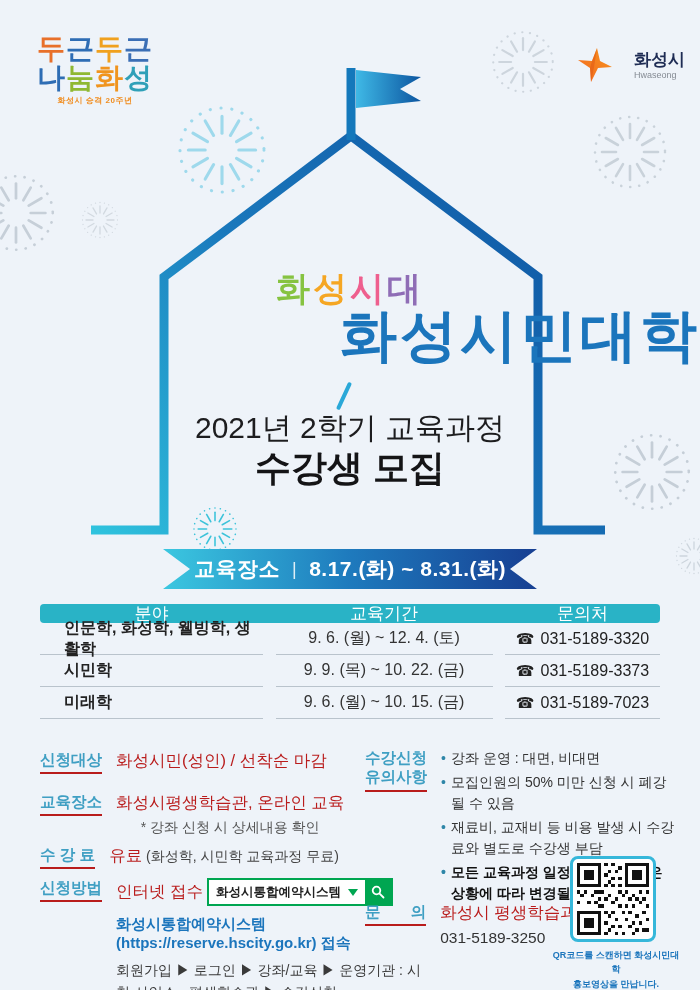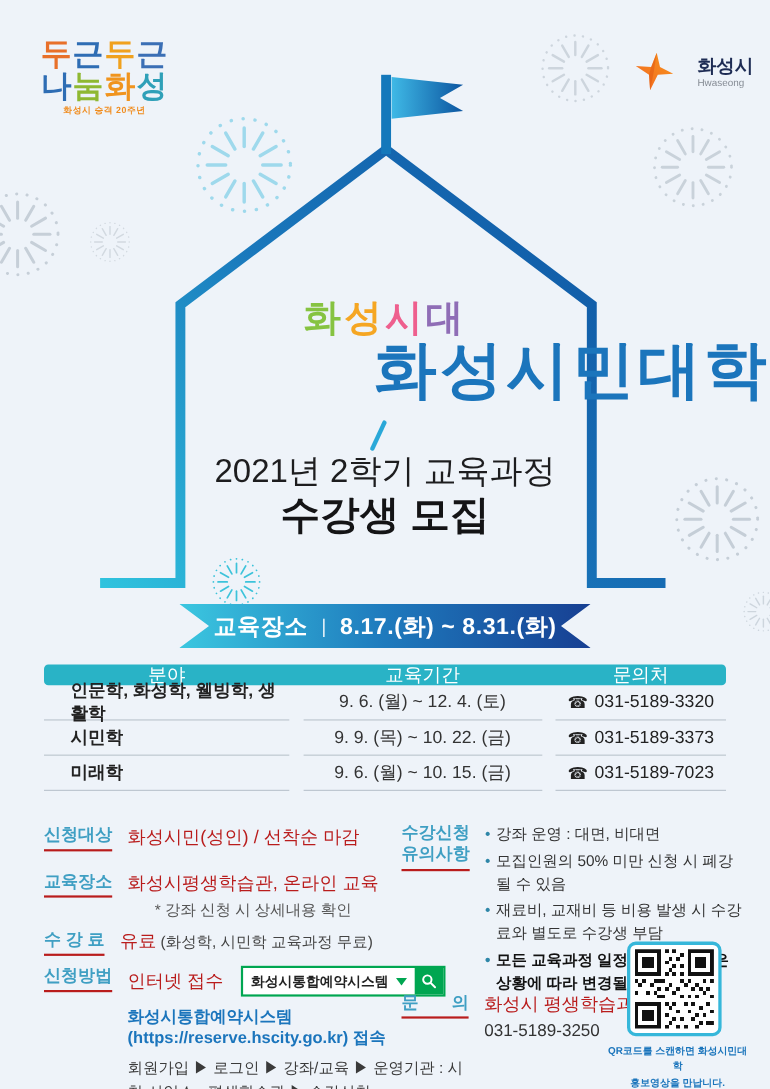--- a/index.html
+++ b/index.html
@@ -48,21 +48,21 @@
 
   
   .info-item{position:absolute;display:flex;align-items:flex-start;}
   .ilabel{color:#3f9fc3;font-weight:700;font-size:15.5px;border-bottom:2px solid #b91c1c;
           padding-bottom:3px;white-space:pre;line-height:1.25;}
   .ival{margin-left:14px;}
   .strong{font-weight:400;font-size:16.5px;color:#b91c1c;}
   .note{font-size:14px;color:#555;font-weight:400;margin-top:5px;}
   .inline-note{font-size:14px;color:#444;font-weight:400;}
 
-  .search{display:inline-flex;align-items:center;border:2px solid #00a651;background:#fff;height:24px;margin-left:16px;}
+  .search{display:inline-flex;align-items:center;border:2px solid #00a651;background:#fff;height:24px;margin-left:4px;}
   .s-text{font-size:12.5px;font-weight:700;color:#222;padding:0 7px;}
   .s-arrow{width:0;height:0;border-left:5px solid transparent;border-right:5px solid transparent;
            border-top:7px solid #00a651;margin-right:7px;}
   .s-btn{width:26px;height:24px;background:#00a651;display:flex;align-items:center;justify-content:center;border:none;padding:0;cursor:pointer;}
 
   .link-line{margin-top:9px;font-size:15px;font-weight:700;color:#1b75bc;width:330px;cursor:pointer;}
   .steps{margin-top:6px;font-size:14px;color:#3a3a3a;line-height:1.6;width:312px;}
 
   .bullets{margin:0 0 0 14px;padding:0;list-style:none;width:234px;}
   .bullets li{font-size:14px;color:#333;line-height:1.5;margin-bottom:3px;position:relative;padding-left:10px;}

